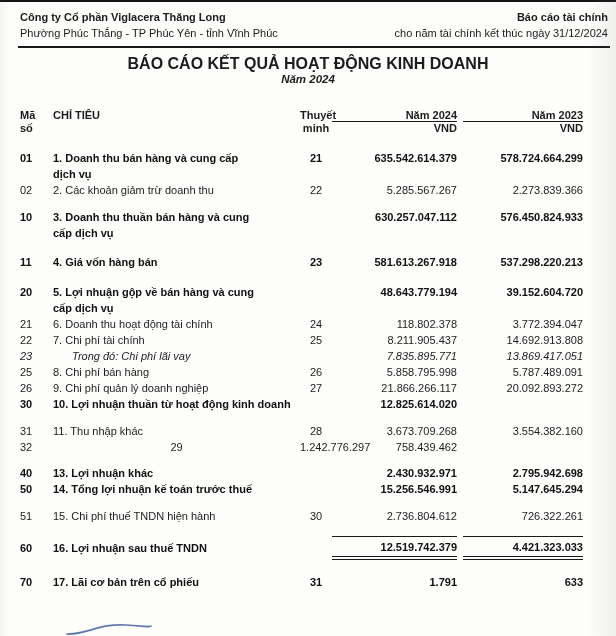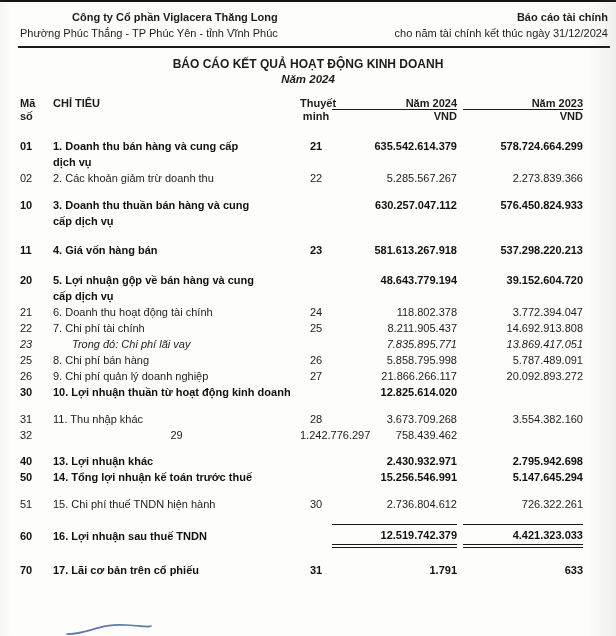--- a/index.html
+++ b/index.html
@@ -18,31 +18,31 @@
   .scan-left{position:absolute;top:0;left:0;width:10px;height:100%;
     background:linear-gradient(to right, rgba(110,110,110,0.06), rgba(110,110,110,0));pointer-events:none;}
 
   
   .doc-header{
     display:flex;justify-content:space-between;align-items:flex-start;
     margin:0 6px 0 18px;padding:9px 2px 5px 2px;
     border-bottom:2px solid #1a1a1a;
     line-height:16px;
   }
-  .hdr-left{text-align:right;}
+  .hdr-left{text-align:left;}
   .hdr-right{text-align:right;}
   .bold{font-weight:bold;}
 
   
-  .title{margin-top:8px;text-align:center;font-weight:bold;font-size:12px;line-height:16px;}
+  .title{margin-top:8px;text-align:center;font-weight:bold;font-size:16px;line-height:16px;}
   .subtitle{text-align:center;font-weight:bold;font-style:italic;font-size:11.5px;line-height:15px;}
 
   
   .thead,.trows{margin:0 33px 0 20px;}
-  .thead{margin-top:10px;}
+  .thead{margin-top:22px;}
   .grid{display:grid;grid-template-columns:33px 247px 32px 125px 126px;}
   .row{line-height:16px;}
   .ma{text-align:left;}
   .label{white-space:pre-line;}
   .tm{text-align:center;}
   .v{text-align:right;}
   .hcell{font-weight:bold;}
   .hc-tm{text-align:center;font-weight:bold;}
   .hc-v{text-align:right;font-weight:bold;}
   .rule{border-bottom:1.5px solid #1a1a1a;}

